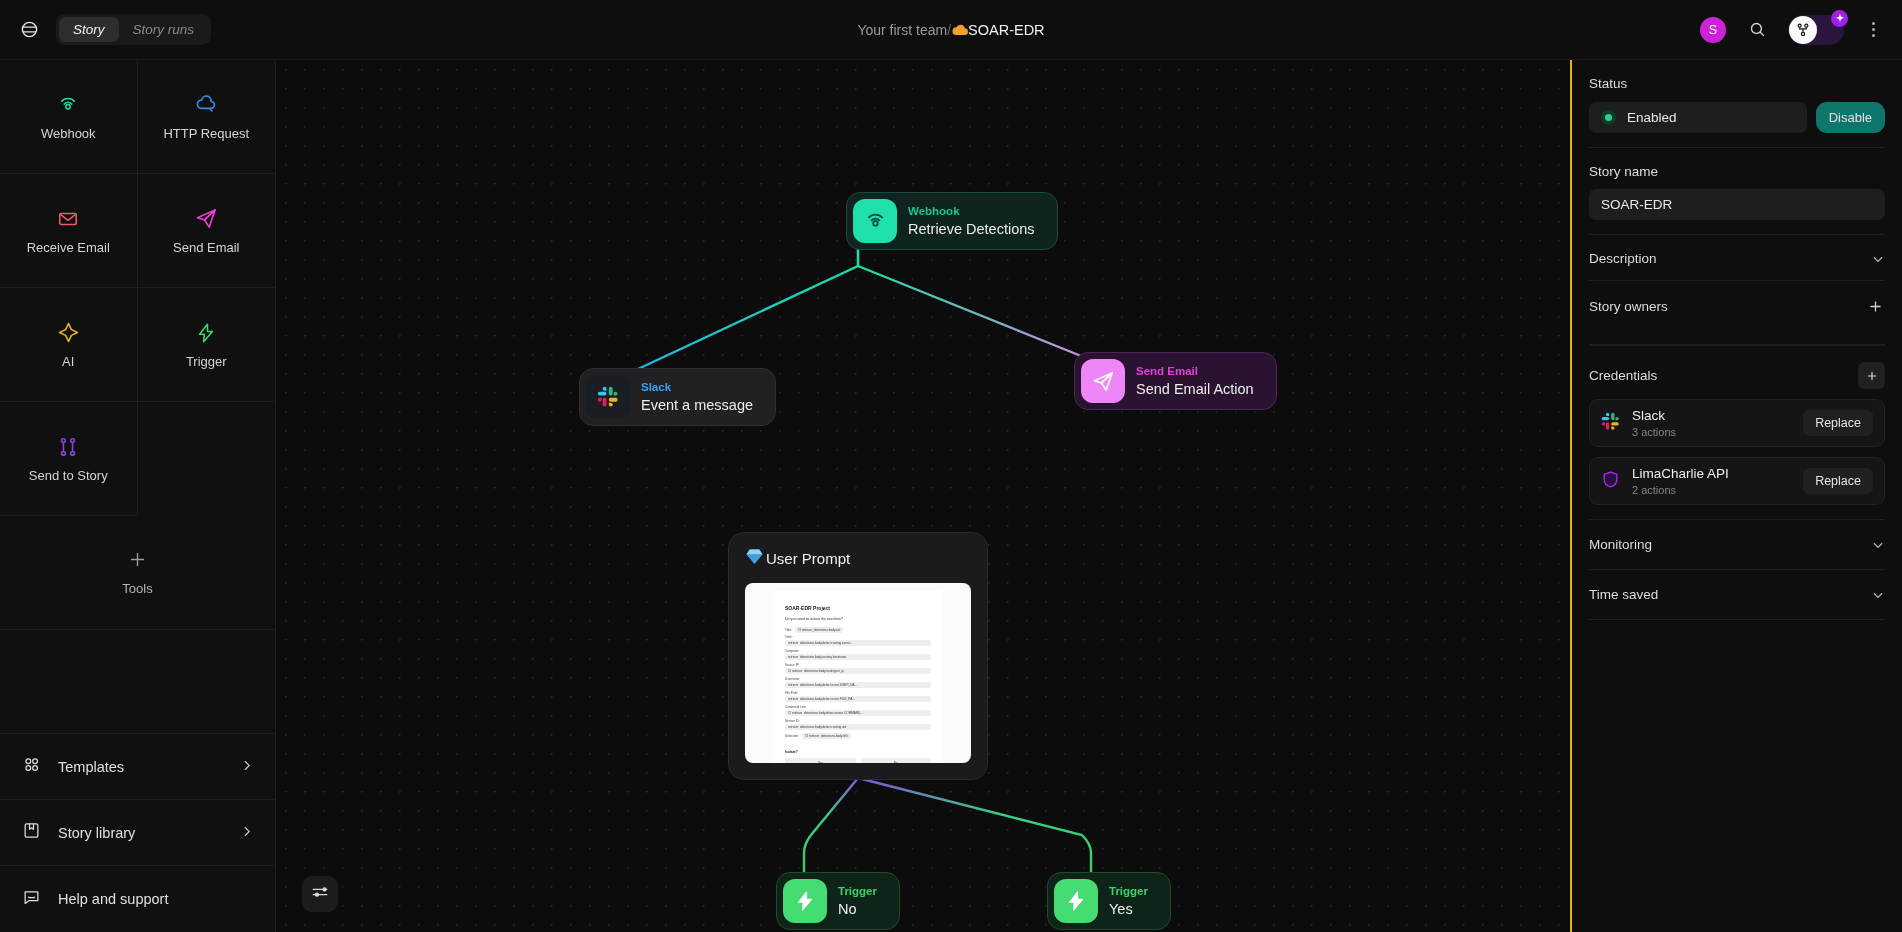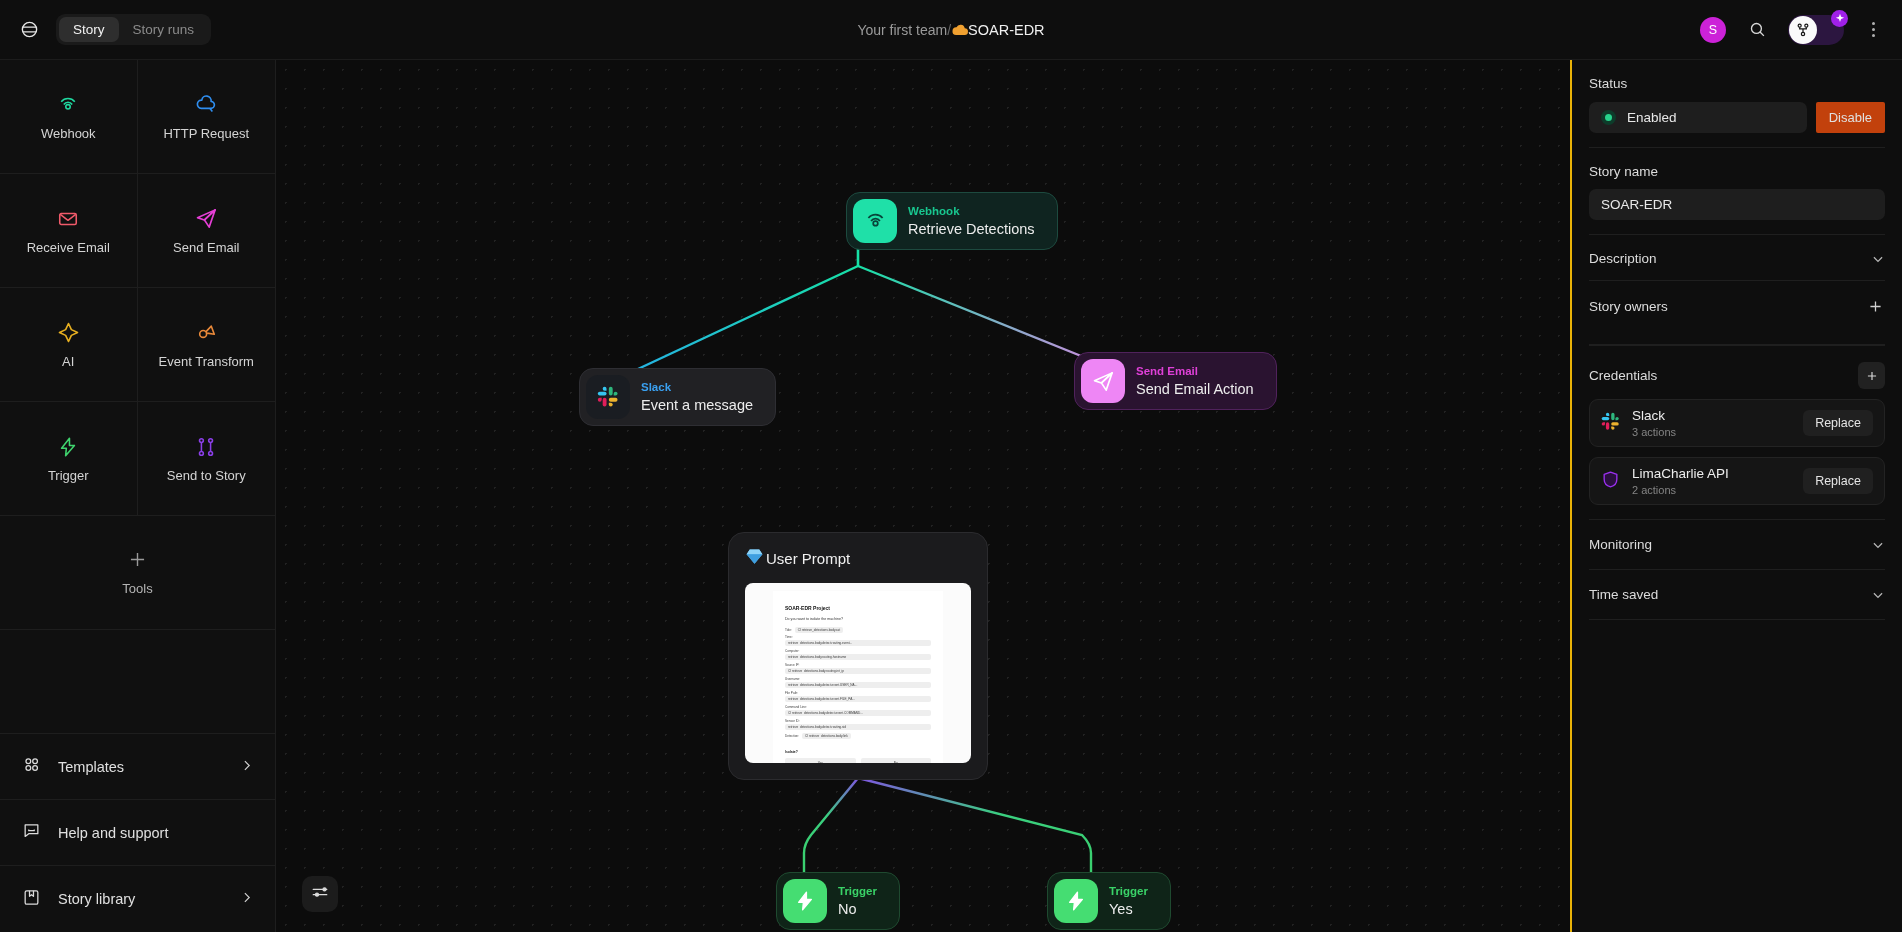--- a/index.html
+++ b/index.html
@@ -17,21 +17,21 @@
   .topbar {
     height: 60px; flex: 0 0 60px;
     background: #0e0e0e;
     display: flex; align-items: center;
     position: relative;
     border-bottom: 1px solid #1c1c1c;
   }
   .topbar-left { display: flex; align-items: center; gap: 14px; padding-left: 16px; }
   .hamburger { width: 26px; height: 26px; display: flex; align-items: center; justify-content: center; cursor: pointer; }
   .seg {
-    display: flex; background: #1a1a1a; border-radius: 9px; padding: 3px;
+    display: flex; background: #1a1a1a; border-radius: 9px; padding: 3px; font-style: italic;
   }
   .seg-btn {
     padding: 5px 14px; border-radius: 7px; font-size: 13.5px;
     color: #8b8b8b; cursor: pointer; white-space: nowrap;
   }
   .seg-btn.active { background: #2e2e2e; color: #f2f2f2; }
 
   .breadcrumb {
     position: absolute; left: 50%; transform: translateX(-50%);
     display: flex; align-items: center; font-size: 14px;
@@ -190,21 +190,21 @@
     flex: 1; background: #1e1e1e; border-radius: 7px; height: 31px;
     display: flex; align-items: center; gap: 11px; padding: 0 12px;
   }
   .status-dot-outer {
     width: 15px; height: 15px; border-radius: 50%;
     background: #0e3b2a; display: flex; align-items: center; justify-content: center;
   }
   .status-dot { width: 7px; height: 7px; border-radius: 50%; background: #27d38c; }
   .status-text { font-size: 13.5px; color: #e8e8e8; }
   .btn-ghost {
-    background: #c2410c; border-radius: 2px; height: 31px; padding: 0 13px;
+    background: #0f766e; border-radius: 11px; height: 31px; padding: 0 13px;
     display: flex; align-items: center; font-size: 13px; color: #e0e0e0; cursor: pointer;
   }
 
   .input-box {
     margin-top: 10px; background: #1e1e1e; border-radius: 7px; height: 31px;
     display: flex; align-items: center; padding: 0 12px;
     font-size: 13.5px; color: #e8e8e8; cursor: text;
   }
   .tag-box {
     margin-top: 11px; background: #1b1b1b; border-radius: 8px; height: 33px;
@@ -342,29 +342,20 @@
 
         <div class="tile">
           <span class="tile-icon">
             <svg width="23" height="23" viewBox="0 0 24 24" fill="none" stroke="#e8b020" stroke-width="1.7" stroke-linejoin="round">
               <path d="M12 2.6l3 6.4 6.4 3-6.4 3-3 6.4-3-6.4-6.4-3 6.4-3z"></path>
             </svg>
           </span>
           <span class="tile-label">AI</span>
         </div>
 
-        <div class="tile">
-          <span class="tile-icon">
-            <svg width="23" height="23" viewBox="0 0 24 24" fill="none" stroke="#e8893a" stroke-width="1.7" stroke-linejoin="round">
-              <circle cx="8.5" cy="13.5" r="3.6"></circle>
-                <path d="M11.3 11.4L17 5.4l3.1 8.4-7.5-1.2"></path>
-            </svg>
-          </span>
-          <span class="tile-label">Event Transform</span>
-        </div>
 
         <div class="tile">
           <span class="tile-icon">
             <svg width="22" height="22" viewBox="0 0 24 24" fill="none" stroke="#3fd46e" stroke-width="1.7" stroke-linejoin="round">
               <path d="M13.6 2.4L5 13.4h5.2L9.4 21.6 19 10.3h-5.4z"></path>
             </svg>
           </span>
           <span class="tile-label">Trigger</span>
         </div>
 
@@ -406,40 +397,40 @@
         <span class="nav-chevron">
           <svg width="13" height="13" viewBox="0 0 24 24" fill="none" stroke="#cfcfcf" stroke-width="2.2">
               <path d="M9 4l8 8-8 8"></path>
             </svg>
         </span>
       </div>
 
       <div class="nav-row">
         <span>
           <svg width="19" height="19" viewBox="0 0 24 24" fill="none" stroke="#dcdcdc" stroke-width="1.6" stroke-linejoin="round">
-            <path d="M4 5h16v11H8.5L4 19.5z"></path>
-              <path d="M8.5 10.8v1.4h7v-1.4"></path>
-          </svg>
-        </span>
-        <span class="nav-label">Help and support</span>
-      </div>
-
-      <div class="nav-row">
-        <span>
-          <svg width="19" height="19" viewBox="0 0 24 24" fill="none" stroke="#dcdcdc" stroke-width="1.6" stroke-linejoin="round">
             <rect x="4" y="3.5" width="16" height="17" rx="2"></rect>
             <path d="M9.5 3.5v7l2.5-2 2.5 2v-7"></path>
           </svg>
         </span>
         <span class="nav-label">Story library</span>
         <span class="nav-chevron">
           <svg width="13" height="13" viewBox="0 0 24 24" fill="none" stroke="#cfcfcf" stroke-width="2.2">
               <path d="M9 4l8 8-8 8"></path>
             </svg>
         </span>
+      </div>
+
+      <div class="nav-row">
+        <span>
+          <svg width="19" height="19" viewBox="0 0 24 24" fill="none" stroke="#dcdcdc" stroke-width="1.6" stroke-linejoin="round">
+            <path d="M4 5h16v11H8.5L4 19.5z"></path>
+              <path d="M8.5 10.8v1.4h7v-1.4"></path>
+          </svg>
+        </span>
+        <span class="nav-label">Help and support</span>
       </div>
     </div>
 
     <div class="canvas">
 
       <svg class="canvas-svg" viewBox="0 0 1294 872" preserveAspectRatio="none">
         <defs>
           <linearGradient id="gradSlack" x1="1" y1="0" x2="0" y2="1">
             <stop offset="0%" stop-color="#17e0a6"></stop>
               <stop offset="100%" stop-color="#29a8f0"></stop>

